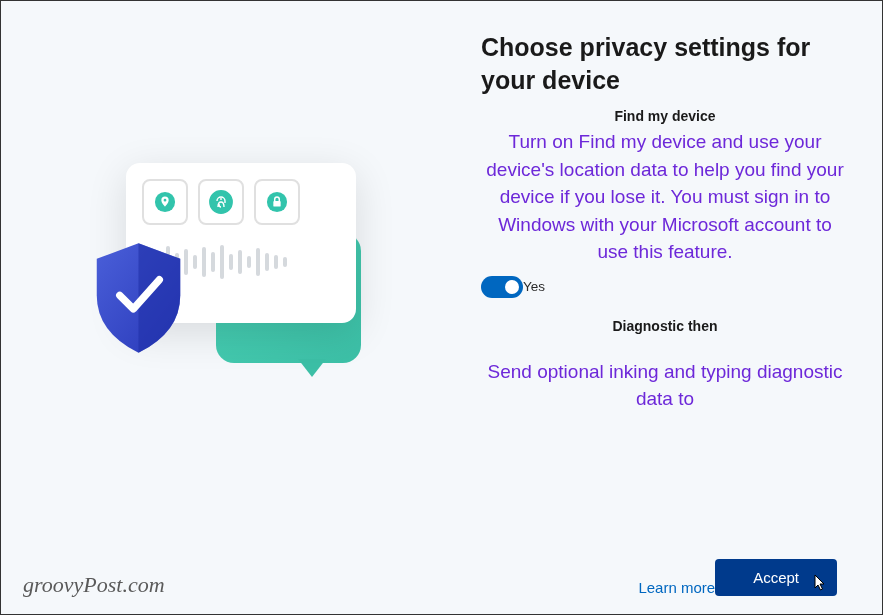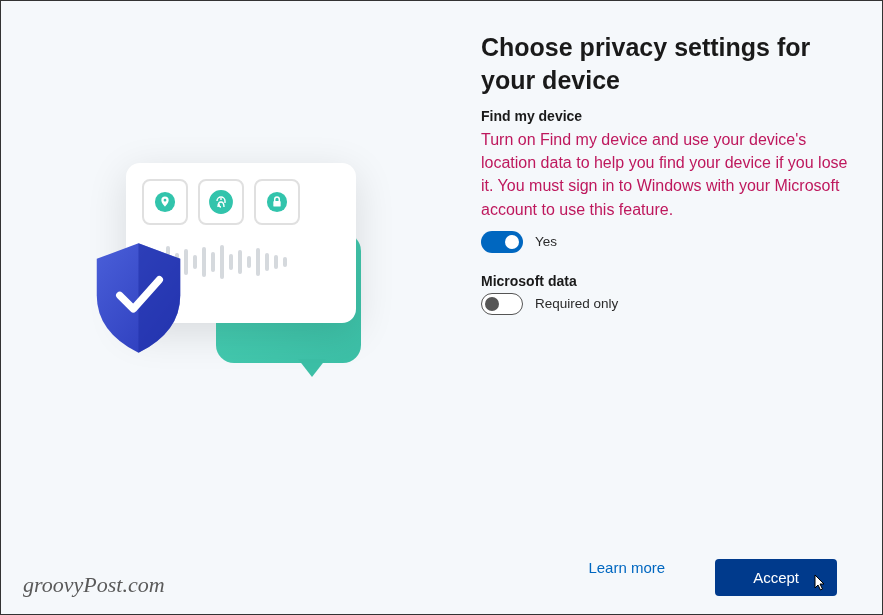--- a/index.html
+++ b/index.html
@@ -114,37 +114,37 @@
       color: #5a5a5a;
       line-height: 1.5;
       margin-bottom: 24px;
     }
     .subheading strong {
       font-weight: 600;
       color: #3a3a3a;
     }
     .setting-block {
       margin-bottom: 20px;
+      text-align: center;
     }
     .setting-title {
       font-size: 14px;
       font-weight: 600;
       color: #1a1a1a;
       margin-bottom: 4px;
     }
     .setting-desc {
-      font-size: 16px;
-      color: #be185d;
+      font-size: 19px;
+      color: #6d28d9;
       line-height: 1.45;
       margin-bottom: 10px;
     }
     .toggle-row {
       display: flex;
       align-items: center;
-      gap: 12px;
     }
     .toggle {
       width: 42px;
       height: 22px;
       border-radius: 11px;
       position: relative;
       cursor: pointer;
     }
     .toggle.on {
       background: #0067c0;
@@ -171,22 +171,21 @@
     }
     .toggle-label {
       font-size: 13.5px;
       color: #2a2a2a;
     }
     .bottom-bar {
       position: absolute;
       bottom: 18px;
       right: 45px;
       display: flex;
-      align-items: flex-start;
-      gap: 50px;
+      align-items: flex-end;
     }
     .learn-more {
       color: #0067c0;
       font-size: 15px;
       font-weight: 500;
       cursor: pointer;
     }
     .accept-btn {
       background: #003a8c;
       color: #fff;
@@ -283,30 +282,25 @@
       <div class="setting-desc">Turn on Find my device and use your device's location data to help you find your device if you lose it. You must sign in to Windows with your Microsoft account to use this feature.</div>
       <div class="toggle-row">
         <div class="toggle on">
           <div class="toggle-thumb"></div>
         </div>
         <span class="toggle-label">Yes</span>
       </div>
     </div>
 
     <div class="setting-block">
-      <div class="setting-title">Microsoft data</div>
-      <div class="toggle-row">
-        <div class="toggle off">
-          <div class="toggle-thumb"></div>
-        </div>
-        <span class="toggle-label">Required only</span>
-      </div>
+      <div class="setting-title">Diagnostic then</div>
     </div>
 
     <div class="setting-block">
+      <div class="setting-desc">Send optional inking and typing diagnostic data to</div>
     </div>
   </div>
 </div>
 
 <div class="bottom-bar">
   <span class="learn-more">Learn more</span>
   <button class="accept-btn">Accept</button>
 </div>
 
 <div class="watermark">groovyPost.com</div>

